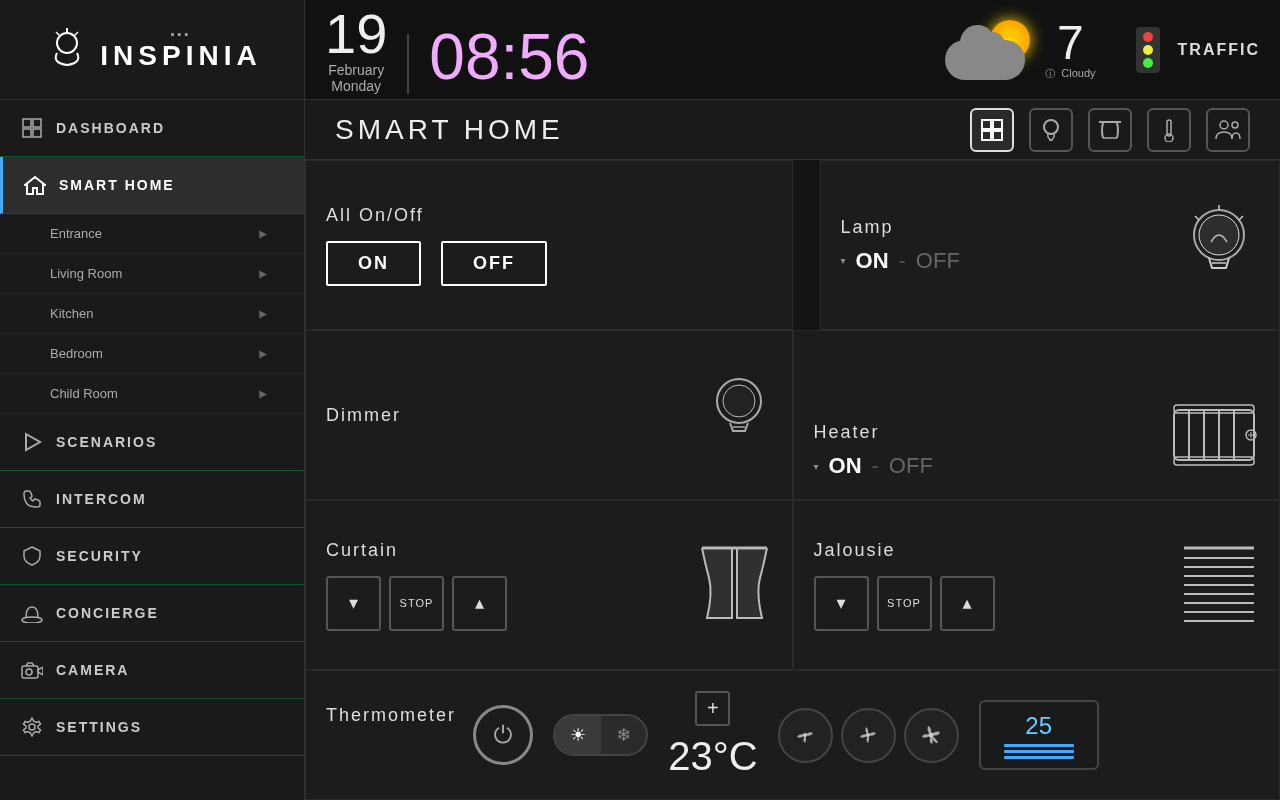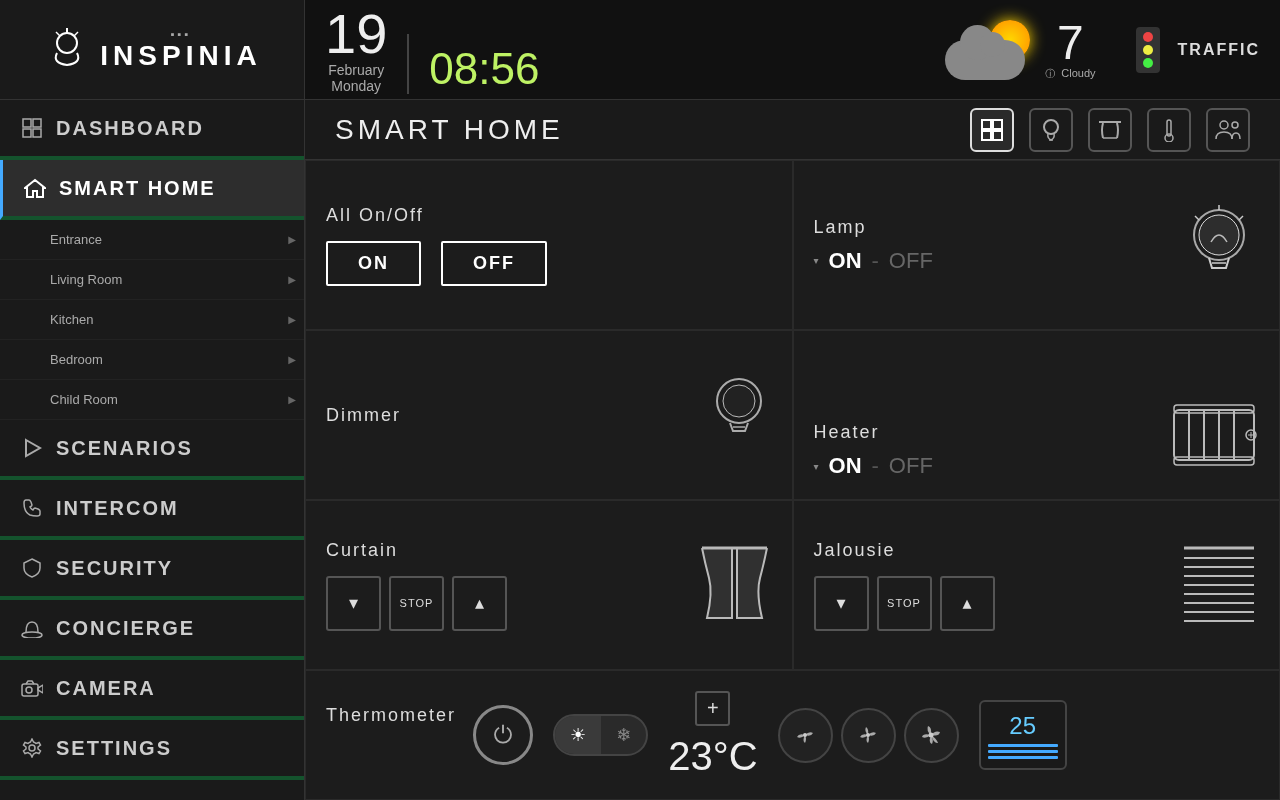--- a/index.html
+++ b/index.html
@@ -52,43 +52,43 @@
     .logo-wrapper {
       display: flex;
       align-items: center;
     }
 
     .nav-item {
       display: flex;
       align-items: center;
       padding: 16px 20px;
       cursor: pointer;
-      border-bottom: 4px solid #14532d;
-      font-size: 20px;
+      border-bottom: 1px solid #14532d;
+      font-size: 14px;
       letter-spacing: 2px;
       font-weight: bold;
       color: #ccc;
       gap: 12px;
     }
     .nav-item.active {
       background: #2d2d2d;
       color: #fff;
       border-left: 3px solid #4af;
     }
     .nav-icon {
       width: 24px;
       height: 24px;
       display: flex;
       align-items: center;
       justify-content: center;
       font-size: 18px;
     }
 
     .subnav-item {
-      padding: 12px 8px 12px 50px;
+      padding: 12px 37px 12px 50px;
       font-size: 13px;
       color: #aaa;
       cursor: pointer;
       border-bottom: 1px solid #222;
       display: flex;
       align-items: center;
       justify-content: space-between;
     }
     .subnav-item .chevron { font-size: 10px; color: #666; }
 
@@ -128,23 +128,23 @@
     .date-month-day {
       font-size: 14px;
       color: #aaa;
     }
     .divider-v {
       width: 2px;
       height: 60px;
       background: #444;
     }
     .time-block {
-      font-size: 44px;
+      font-size: 64px;
       font-weight: 100;
-      color: #bef264;
+      color: #f0abfc;
     }
     .weather-block {
       display: flex;
       align-items: center;
       gap: 10px;
     }
     .weather-icon-area {
       position: relative;
       width: 90px;
       height: 70px;
@@ -317,20 +317,21 @@
       color: #fff;
       cursor: pointer;
       border-radius: 2px;
     }
 
     
     .lamp-card {
       flex-direction: row;
       align-items: center;
       justify-content: space-between;
+      margin-left: 27px;
     }
     .lamp-info { flex: 1; }
     .lamp-toggle {
       display: flex;
       align-items: center;
       gap: 10px;
       font-size: 22px;
       margin-top: 10px;
     }
     .toggle-on {
@@ -511,21 +512,21 @@
       background: #222;
       border-radius: 50%;
       display: flex;
       align-items: center;
       justify-content: center;
       font-size: 22px;
       cursor: pointer;
       color: #aaa;
     }
     .ac-display {
-      width: 88px;
+      width: 120px;
       height: 70px;
       border: 2px solid #444;
       border-radius: 6px;
       background: #1a1a1a;
       display: flex;
       flex-direction: column;
       align-items: center;
       justify-content: center;
       gap: 4px;
     }

